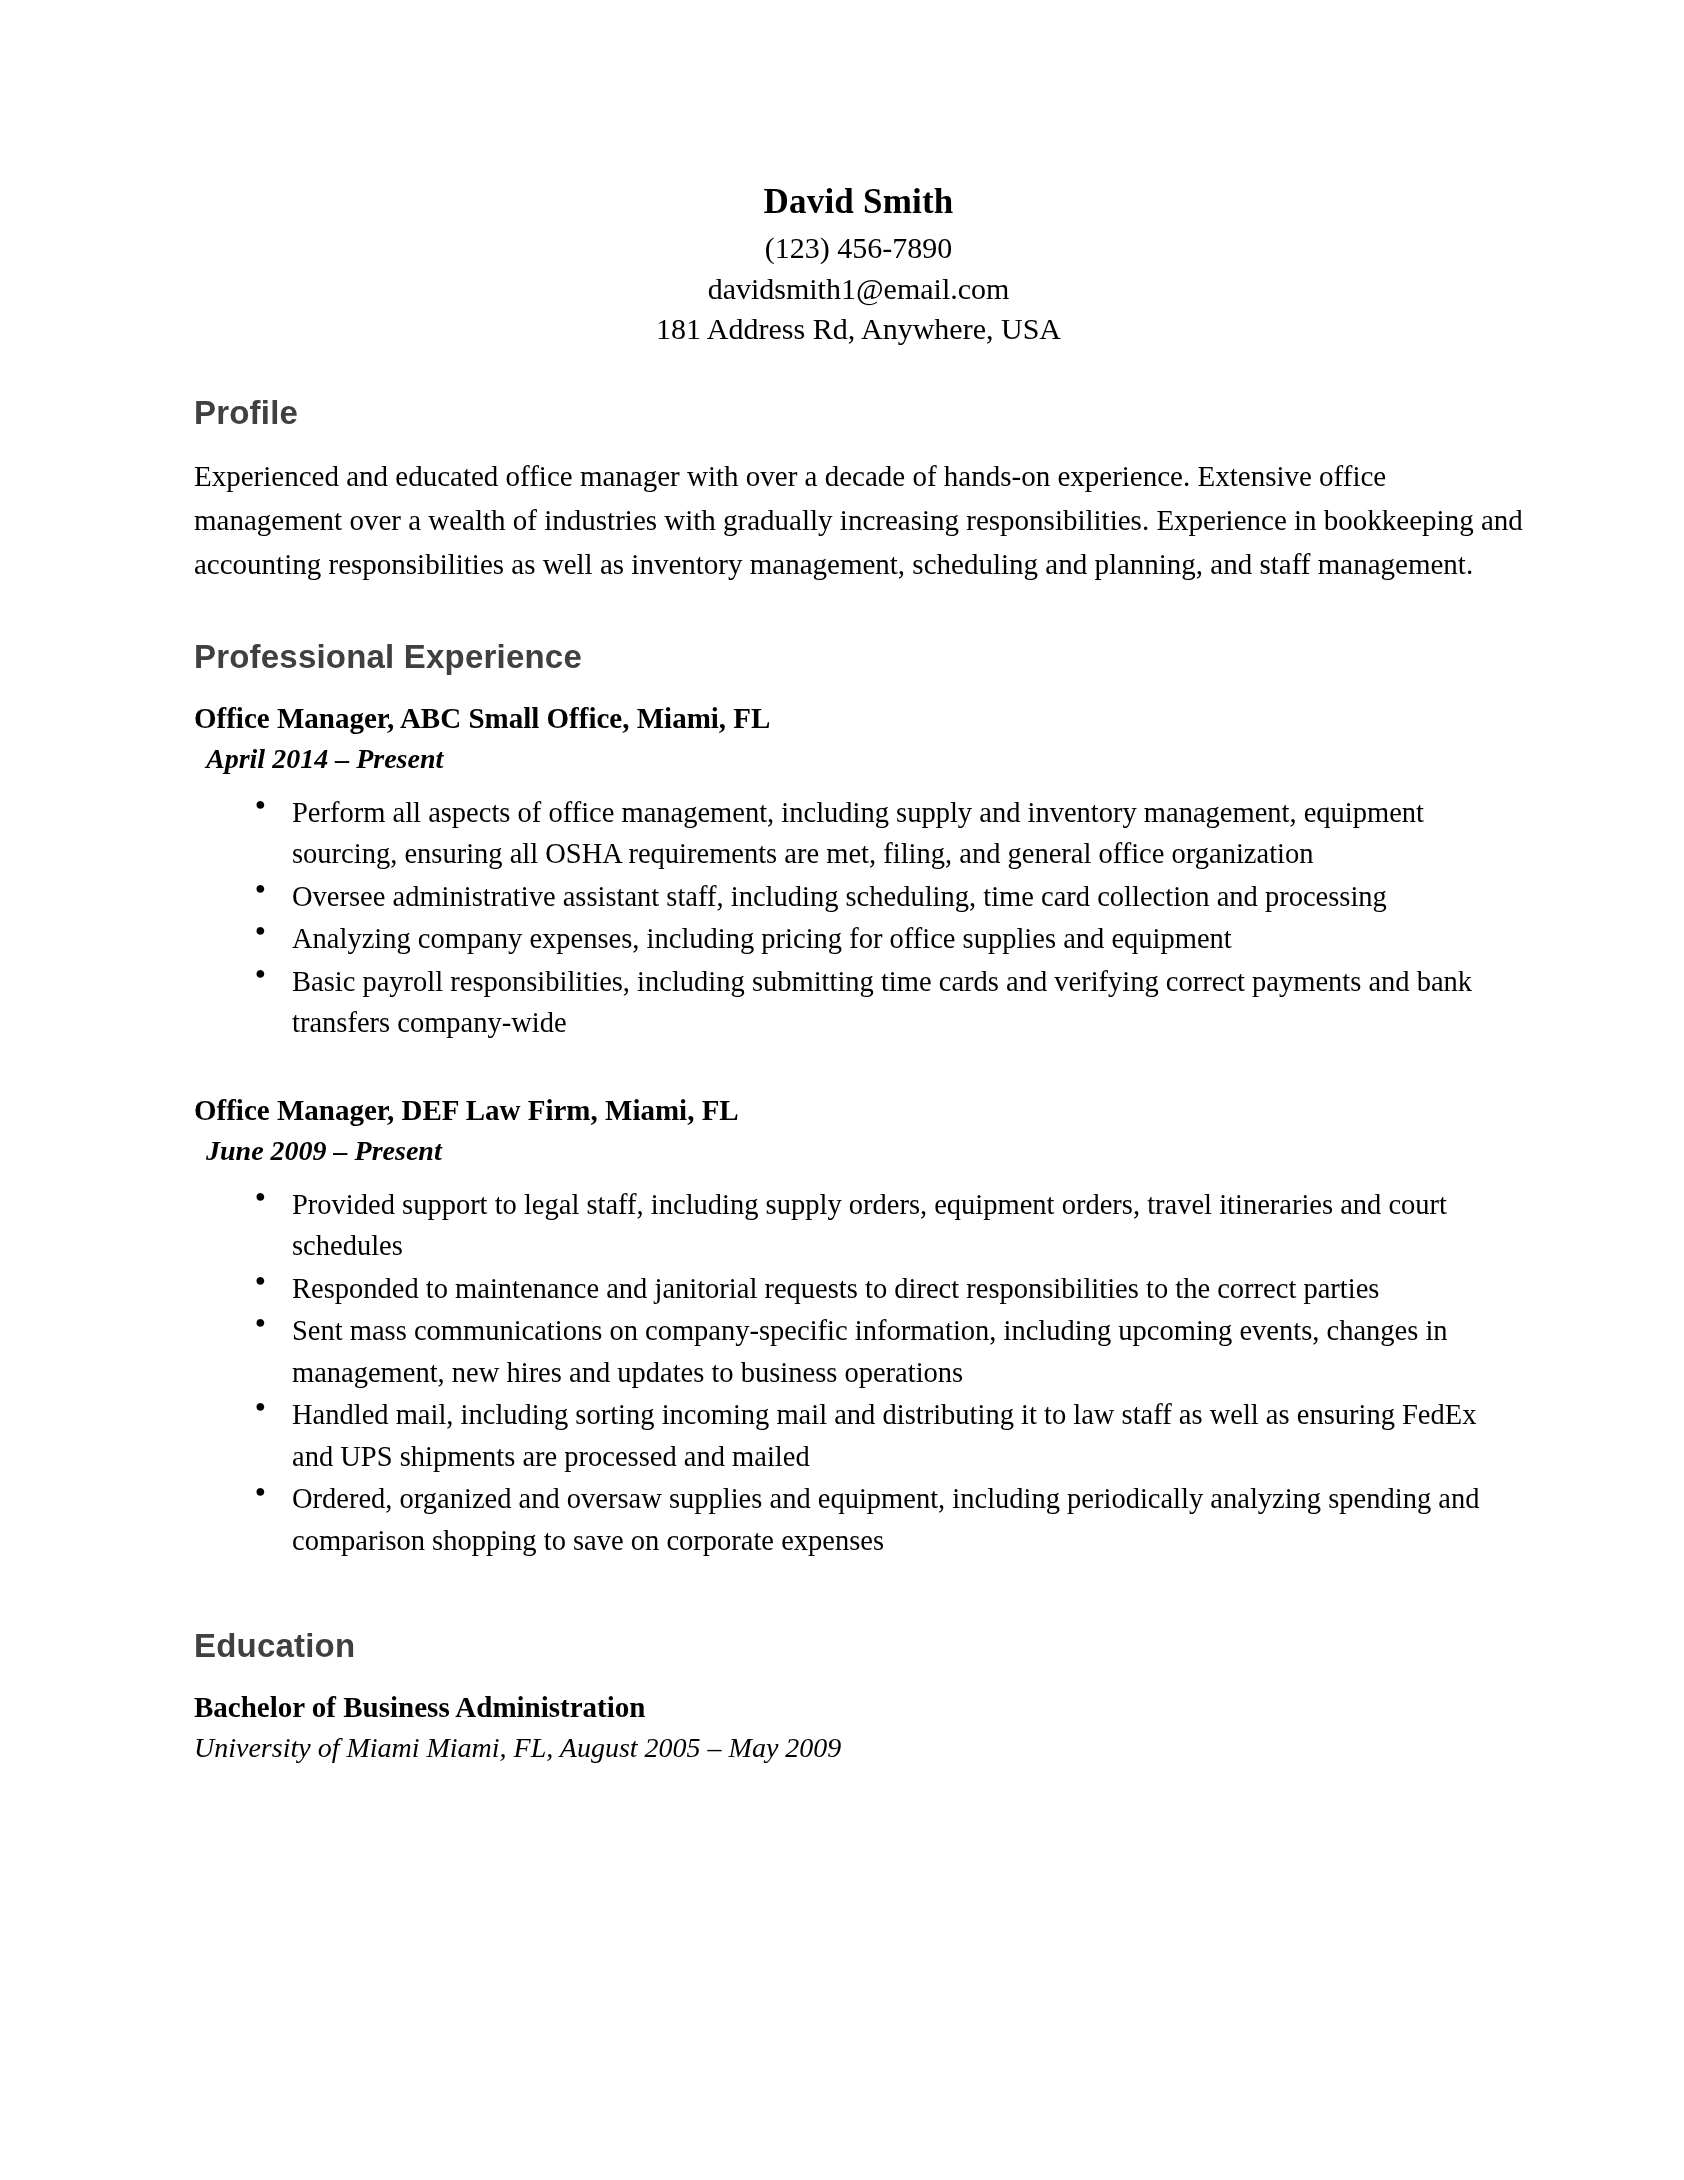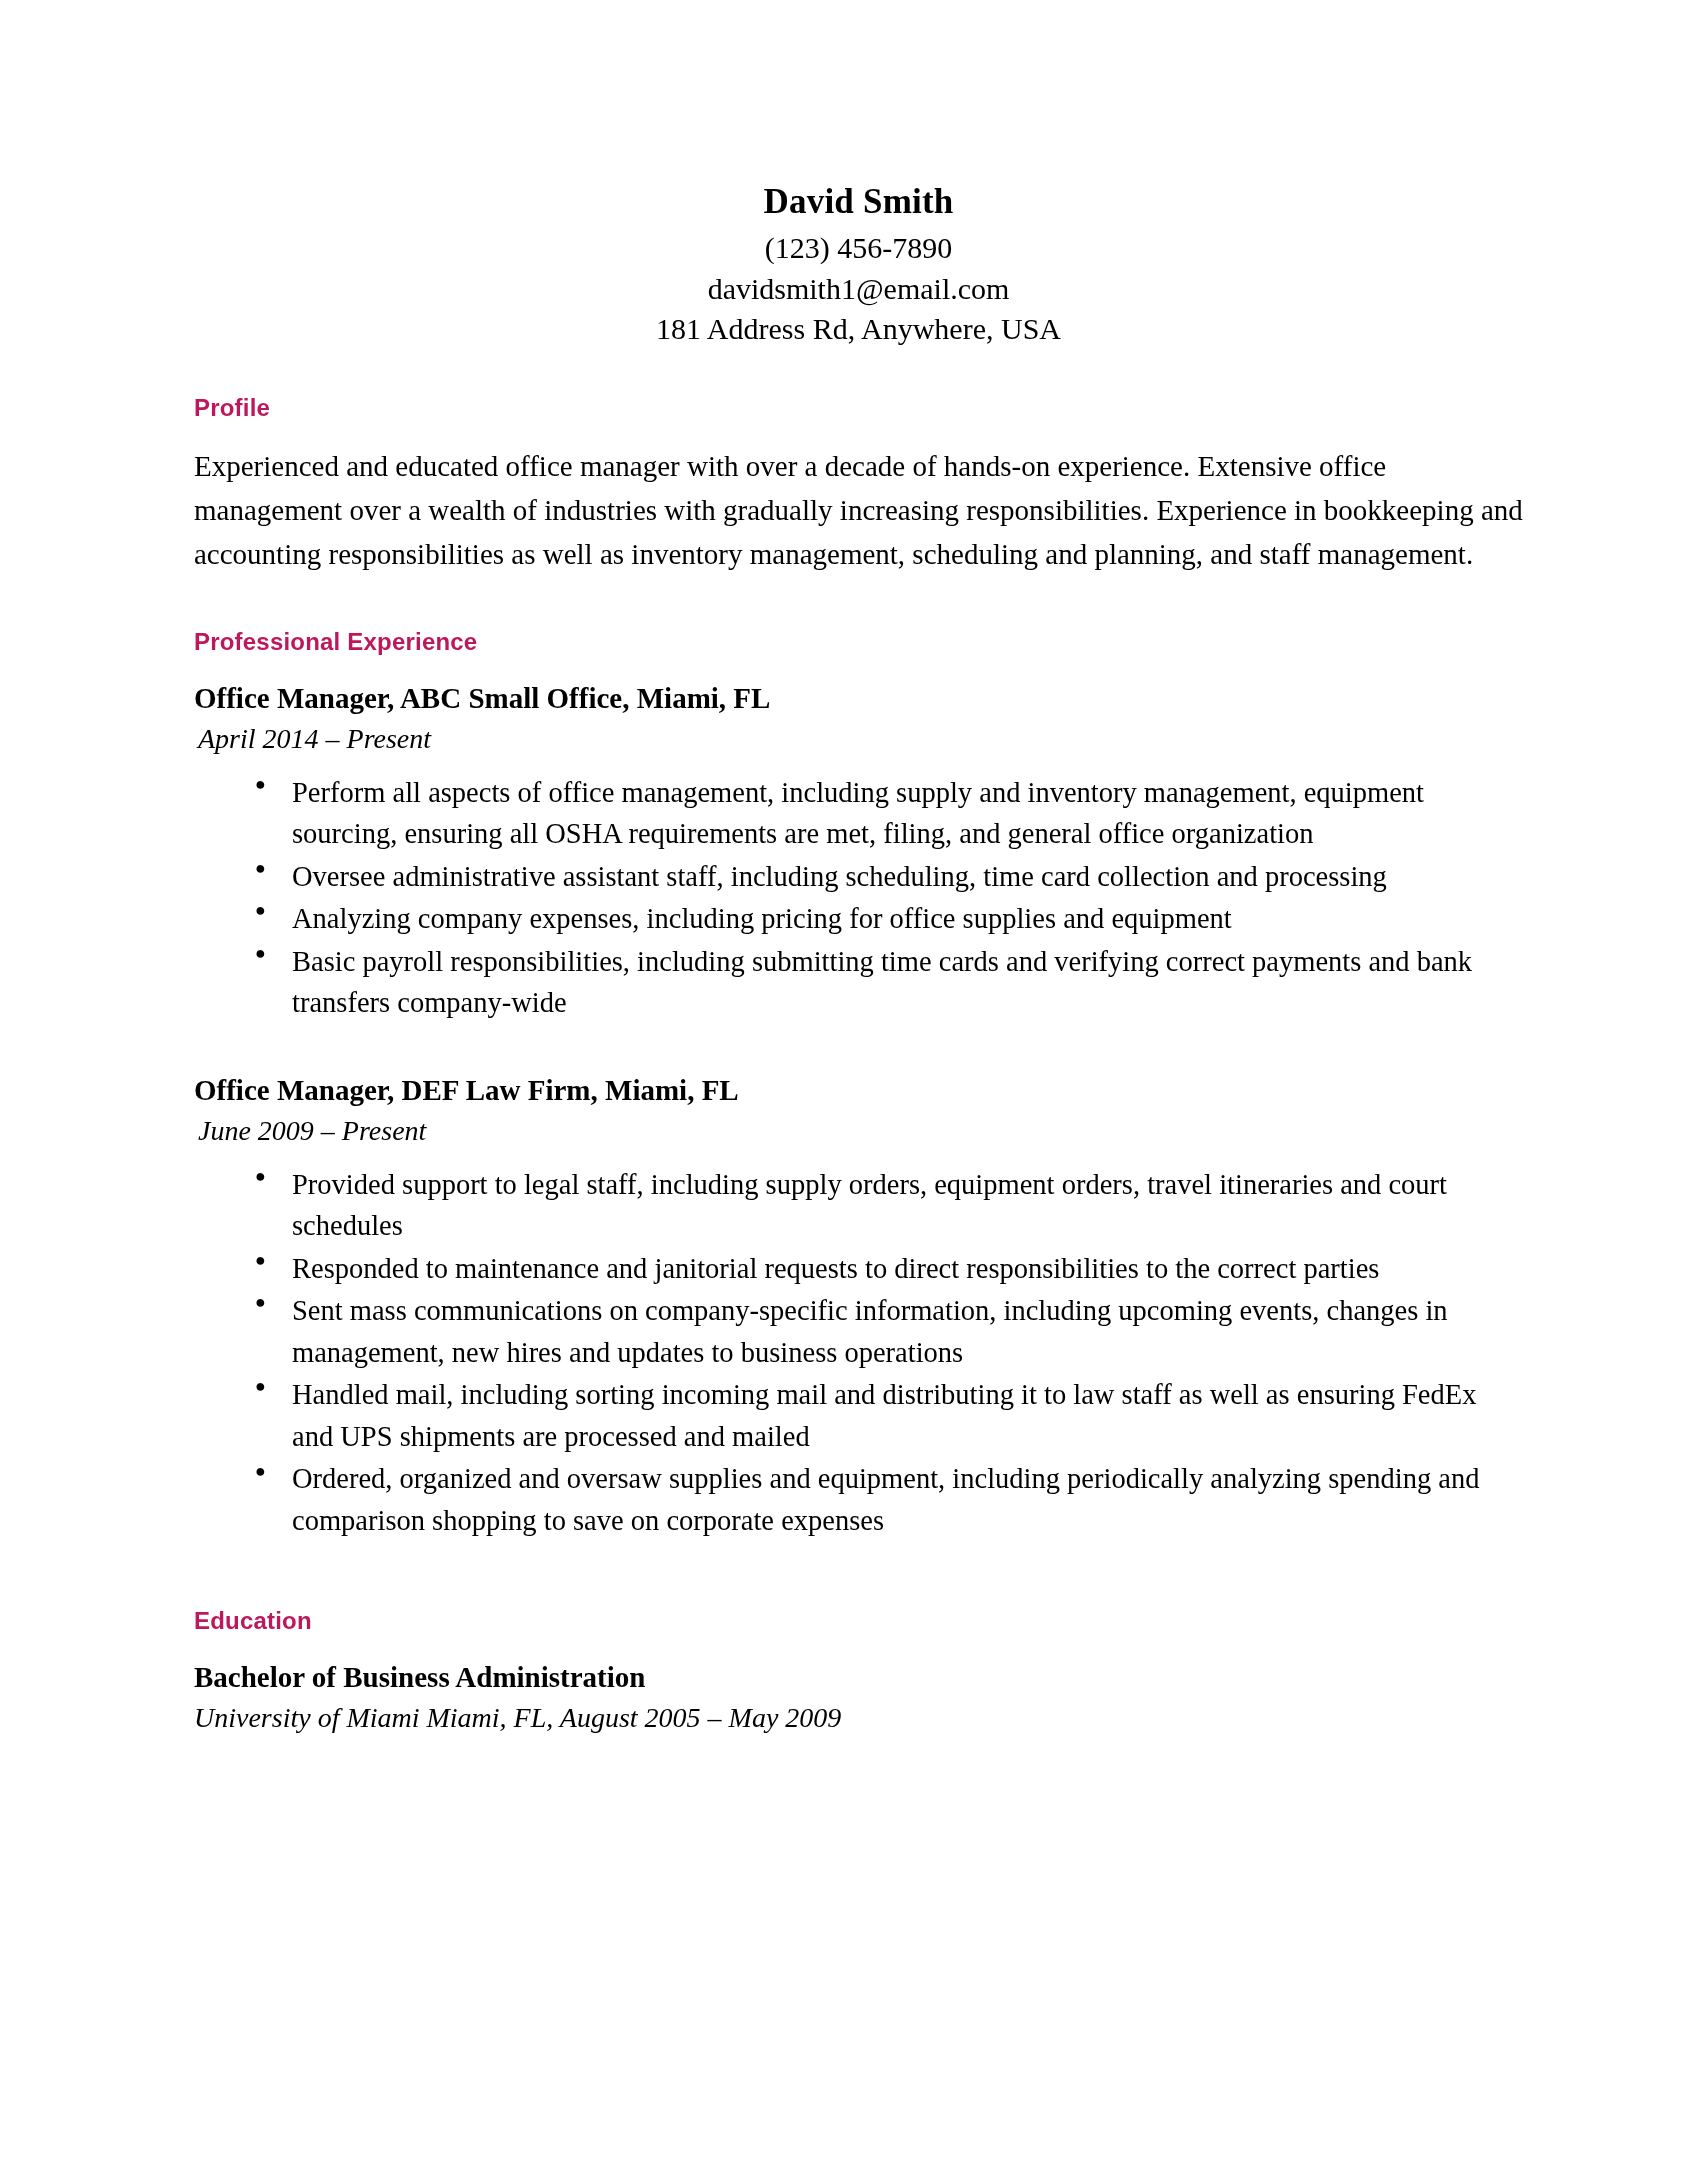--- a/index.html
+++ b/index.html
@@ -36,22 +36,22 @@
     margin-bottom: 2.6px;
   }
   .cand-line {
     font-size: 30px;
     line-height: 1.36;
   }
 
   
   .section-title {
     font-family: "Liberation Sans", sans-serif;
-    color: #be185d;
-    font-size: 24px;
+    color: #404040;
+    font-size: 33px;
     font-weight: bold;
     letter-spacing: 0.2px;
     margin: 0 0 22px 0;
   }
   .section {
     margin-bottom: 31px;
   }
 
   
   .para {
@@ -63,21 +63,22 @@
   .job-title {
     font-size: 29px;
     font-weight: bold;
     line-height: 1.42;
     margin: 0;
   }
   .job-dates {
     font-size: 28px;
     font-style: italic;
     line-height: 1.45;
-    margin: 0 0 12px 4px;
+    margin: 0 0 12px 12px;
+    font-weight: bold;
   }
   .job-block {
     margin-bottom: 25.6px;
   }
 
   ul.bullets {
     list-style: none;
     margin: 0 0 0 0;
     padding: 0 0 0 61px;
   }

